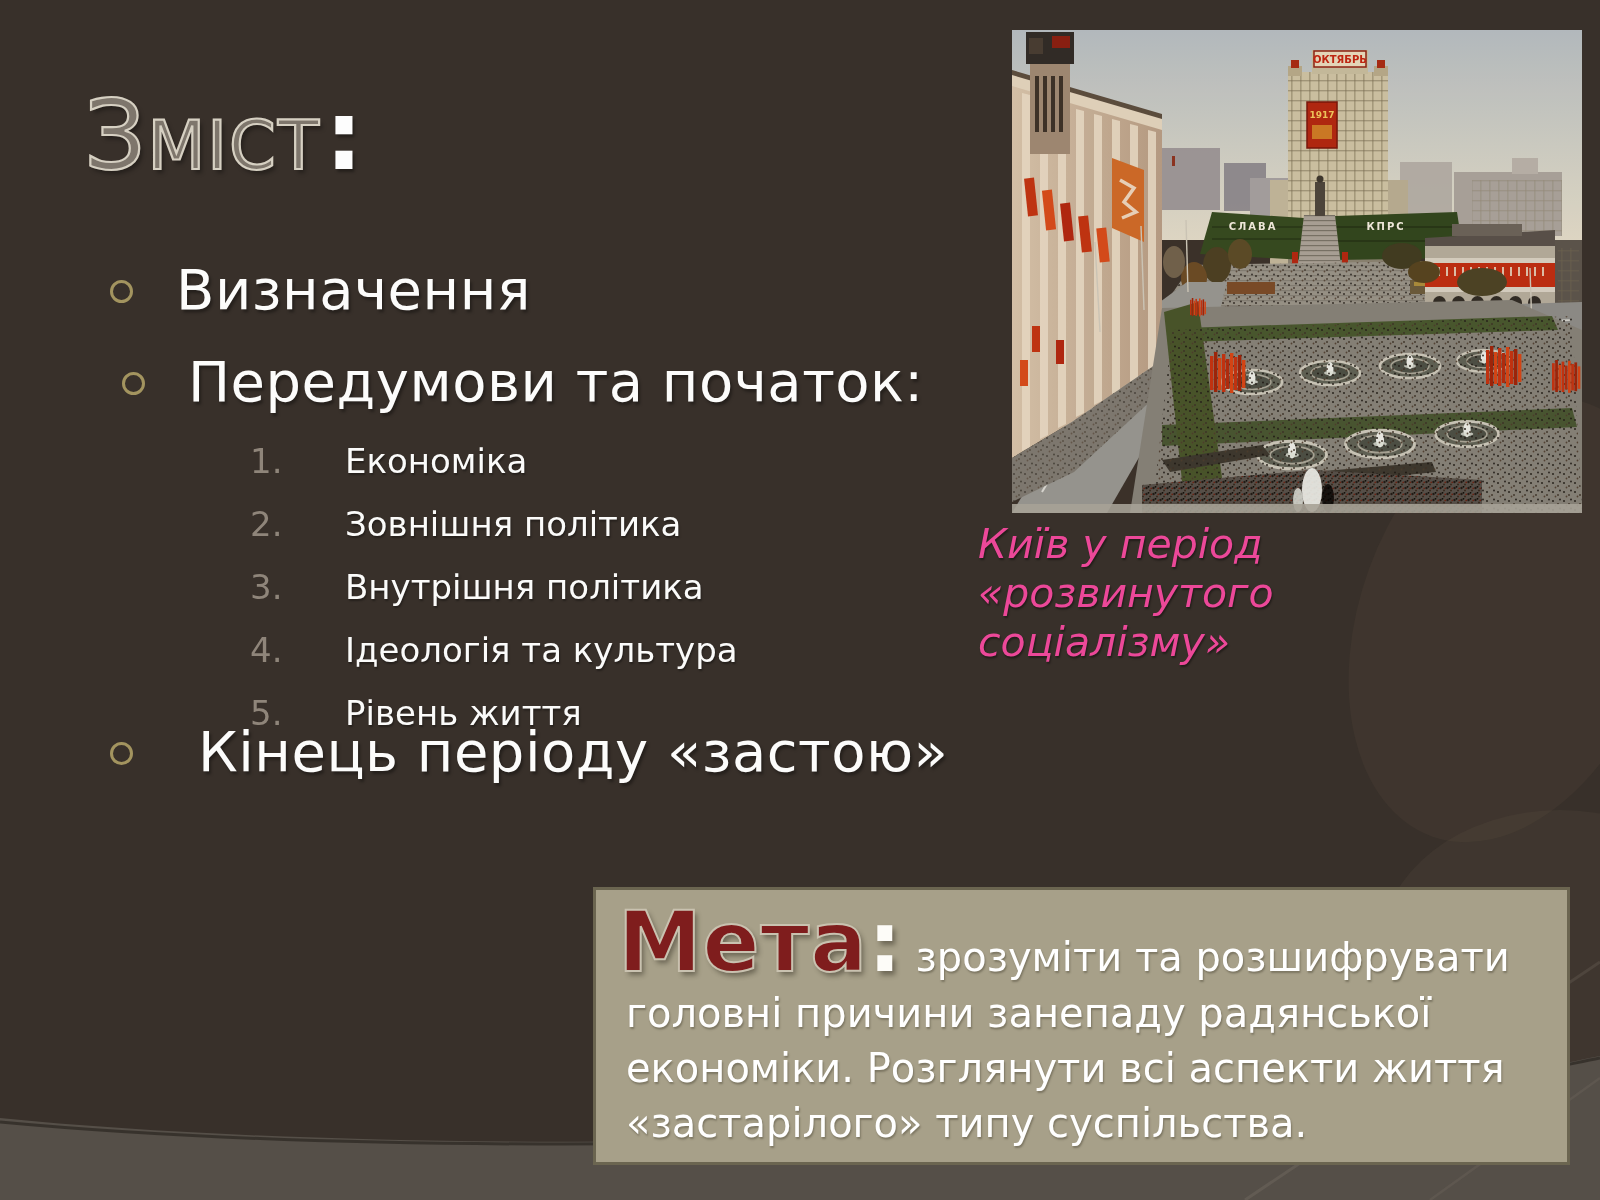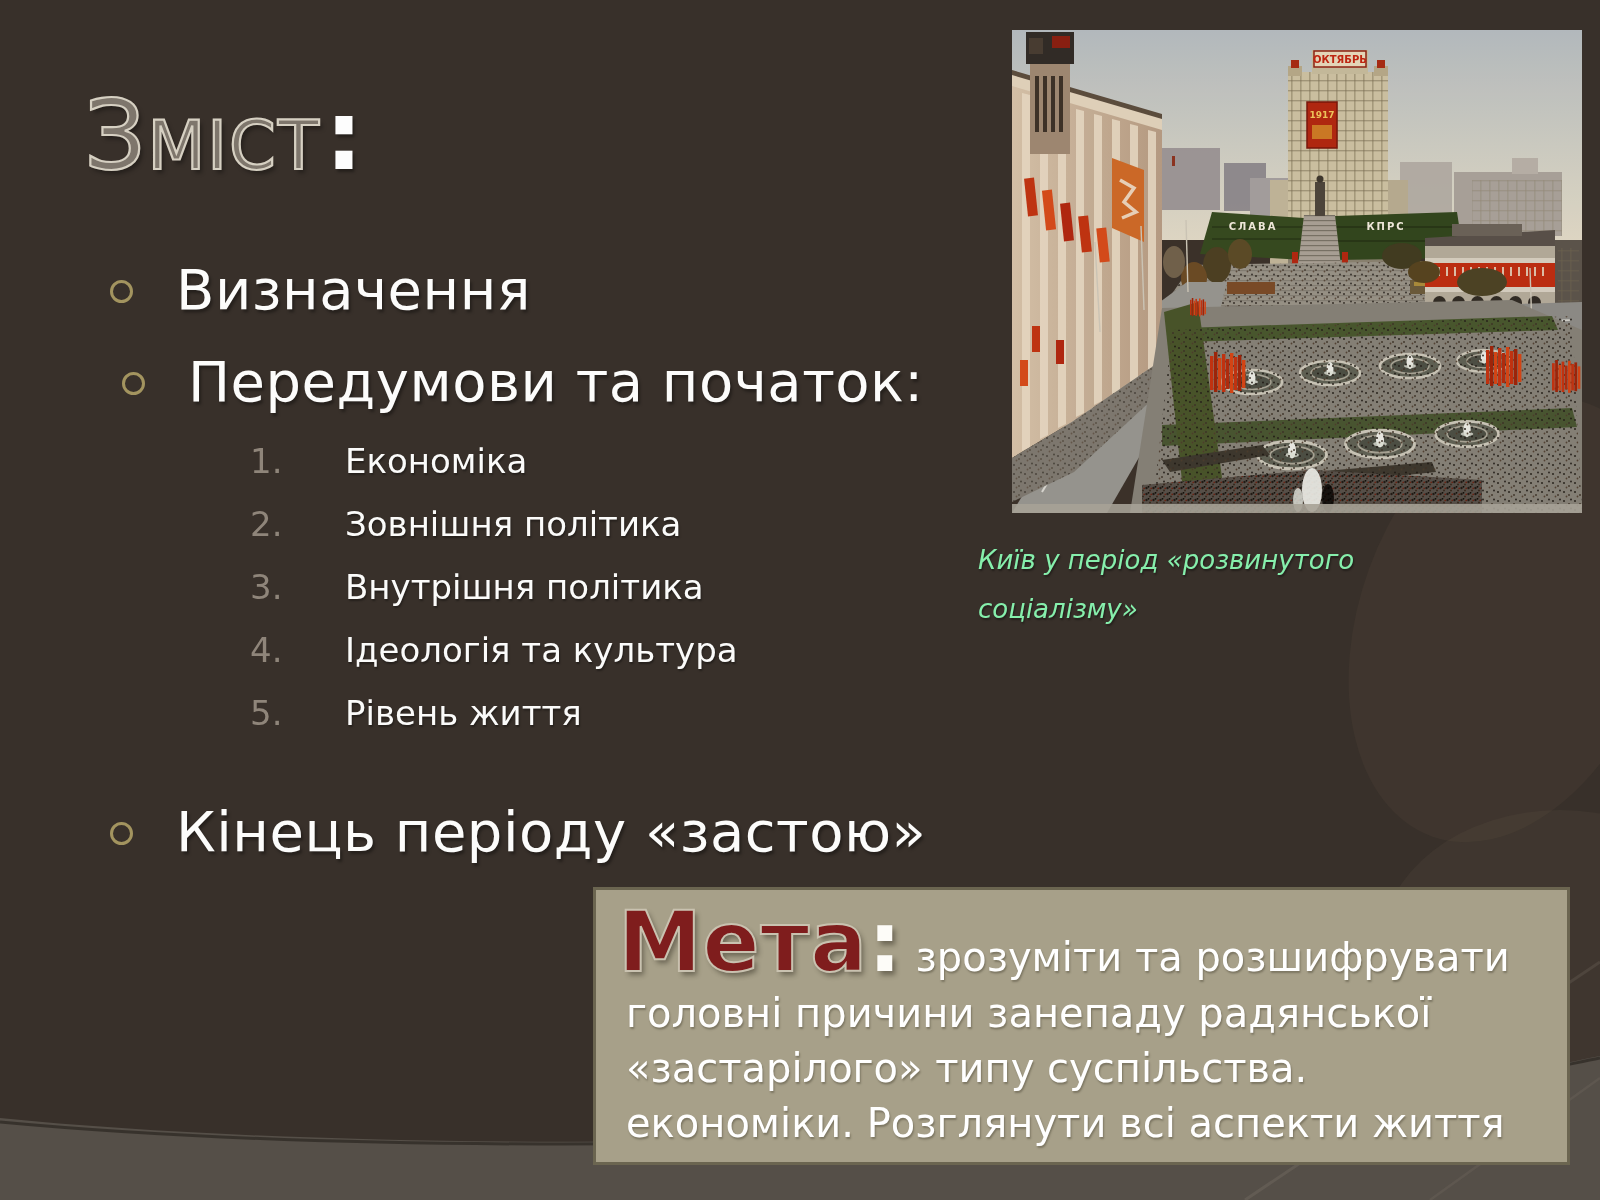--- a/index.html
+++ b/index.html
@@ -31,21 +31,21 @@
     width:17px;height:17px;border:3px solid #a3945f;border-radius:50%;
     margin-top:22px;flex:0 0 auto;
   }
   .bullet-label{
     margin-left:43px;font-size:56px;color:#fcfcfb;line-height:1.15;
     letter-spacing:0.5px;white-space:nowrap;
     text-shadow:2px 3px 3px rgba(0,0,0,0.35);
   }
   #bullet-1{left:110px;top:258px;}
   #bullet-2{left:122px;top:350px;}
-  #bullet-3{left:110px;top:800px;}
+  #bullet-3{left:110px;top:720px;gap:22px;}
 
   
   .sub-row{display:flex;align-items:baseline;z-index:2;left:250px;}
   .sub-num{
     width:95px;flex:0 0 auto;font-size:34px;color:#8f857a;line-height:1.2;
   }
   .sub-label{
     font-size:34px;color:#fbfbfa;line-height:1.2;white-space:nowrap;
     text-shadow:1px 2px 2px rgba(0,0,0,0.35);
   }
@@ -53,22 +53,22 @@
   #sub-2{top:504px;}
   #sub-3{top:567px;}
   #sub-4{top:630px;}
   #sub-5{top:693px;}
 
   
   .photo{left:976px;top:30px;width:570px;height:483px;z-index:2;overflow:hidden;padding-left:36px;}
   .photo svg{display:block;}
 
   
-  .caption{left:978px;top:536px;width:575px;z-index:2;
-    font-style:italic;font-size:26px;line-height:49px;color:#86efac;
+  .caption{left:978px;top:520px;width:575px;z-index:2;
+    font-style:italic;font-size:41px;line-height:49px;color:#ec4899;
     text-shadow:1px 2px 2px rgba(0,0,0,0.4);}
 
   
   .meta-box{
     left:593px;top:887px;width:977px;height:278px;box-sizing:border-box;
     background:#a7a089;border:3px solid #6b6550;z-index:2;
     padding:8px 20px 0 22px;
   }
   .meta-first-line{white-space:nowrap;}
   .meta-heading{
@@ -429,15 +429,15 @@
 <div class="abs caption">
   <div>Київ у період «розвинутого</div>
   <div>соціалізму»</div>
 </div>
 
 <div class="abs meta-box">
   <div class="meta-first-line">
     <span class="meta-heading">Мета</span><span class="meta-colon">:</span><span class="meta-lead">зрозуміти та розшифрувати</span>
   </div>
   <div class="meta-line">головні причини занепаду радянської</div>
+  <div class="meta-line">економіки. Розглянути всі аспекти життя</div>
   <div class="meta-line">«застарілого» типу суспільства.</div>
-  <div class="meta-line">економіки. Розглянути всі аспекти життя</div>
 </div>
 
 </body></html>

